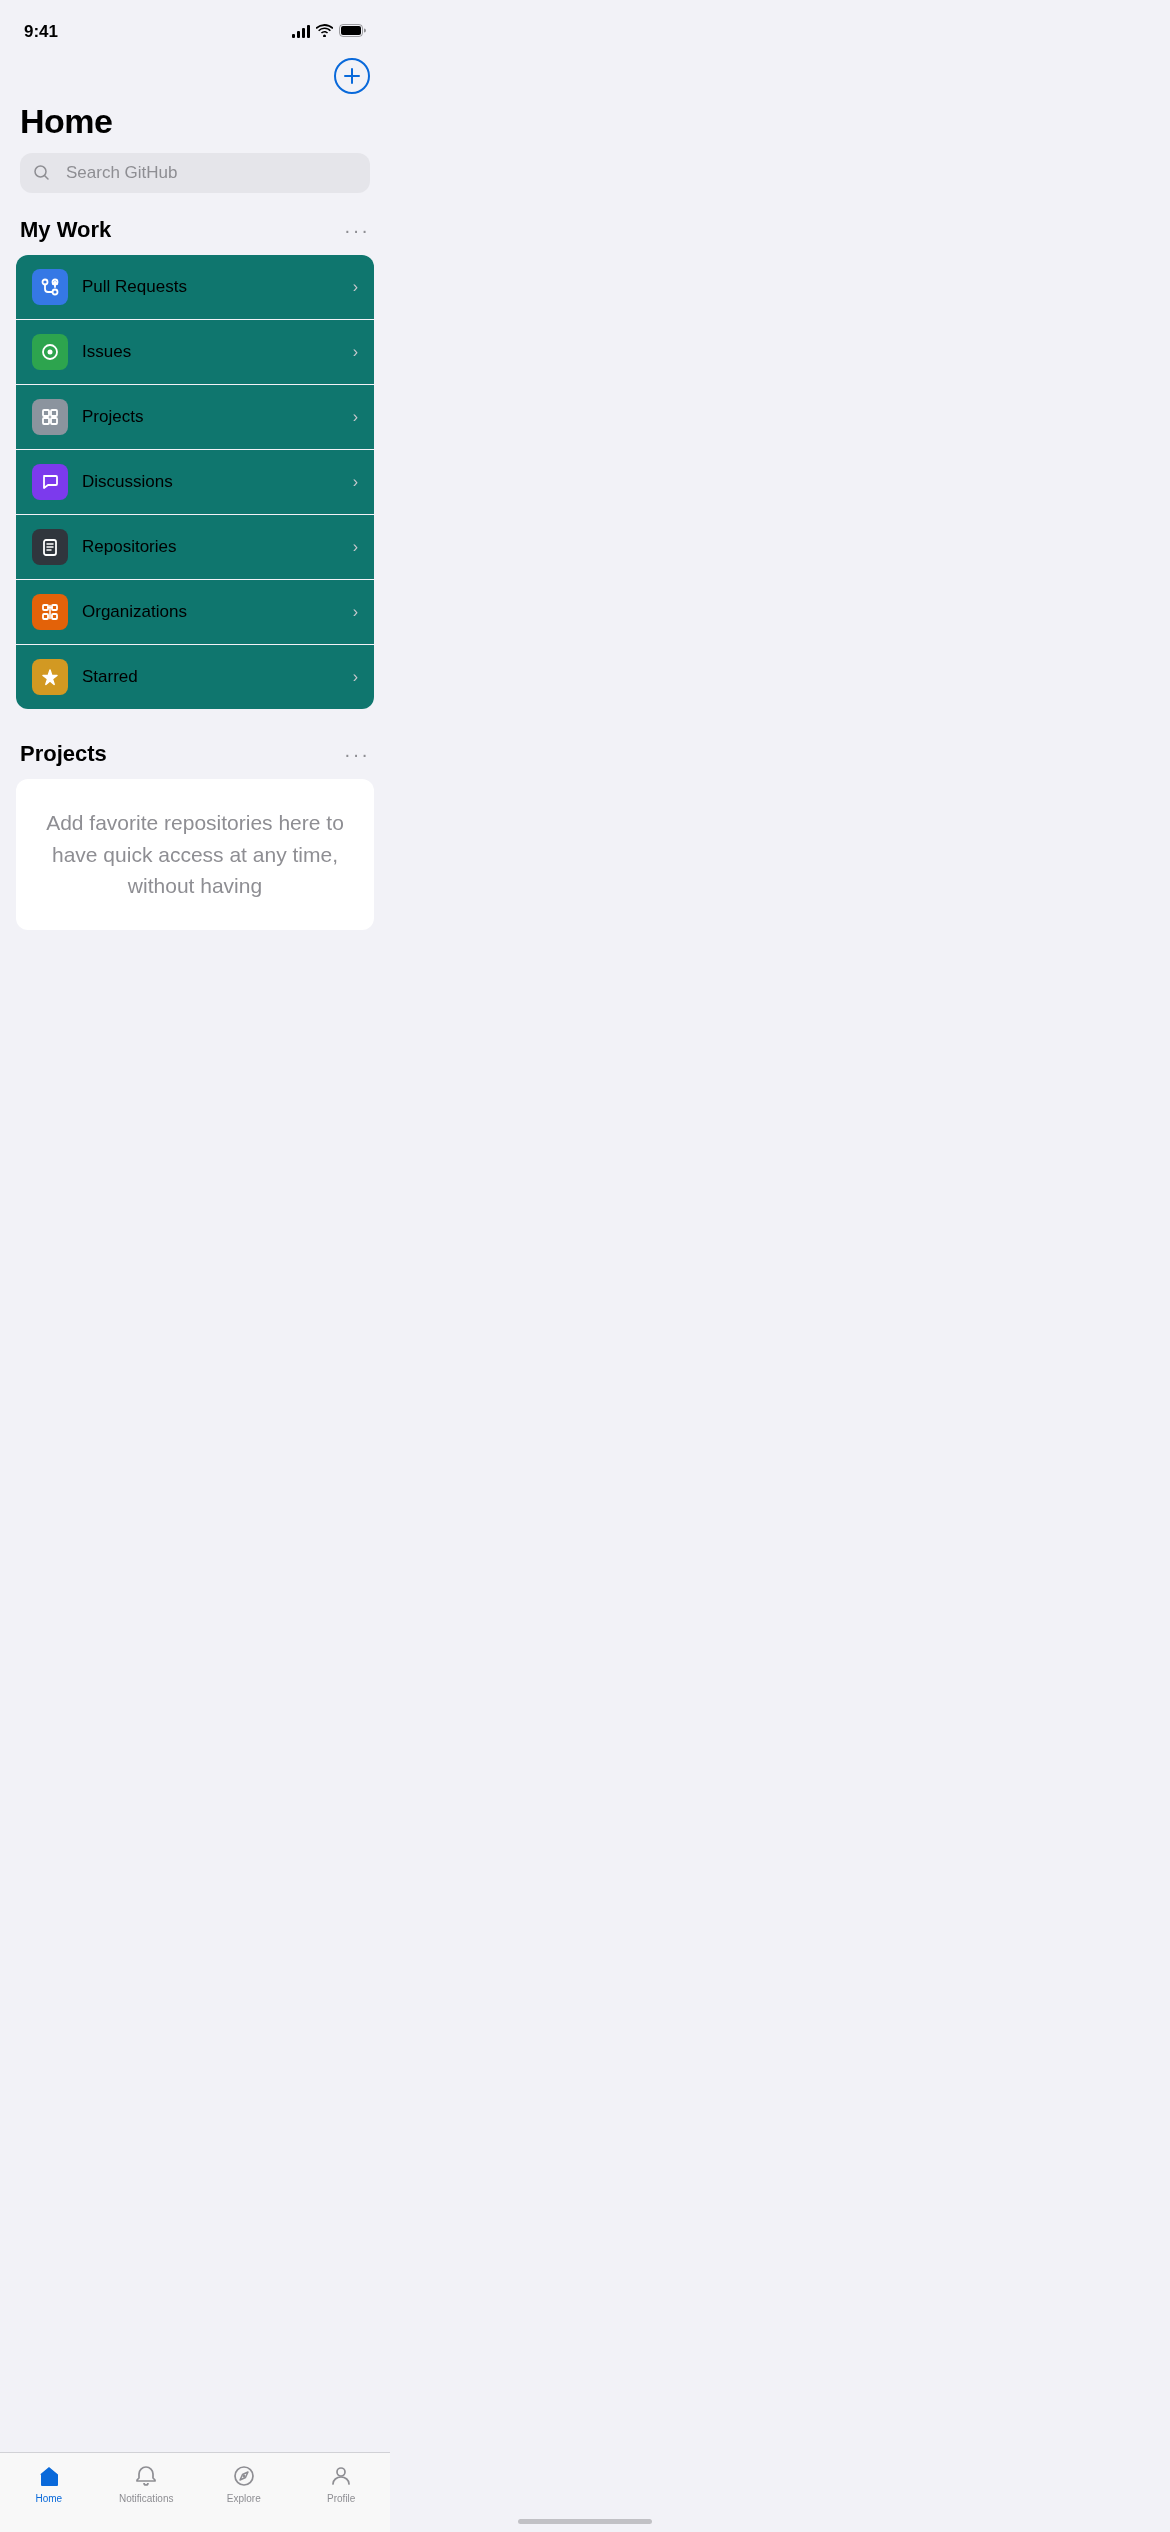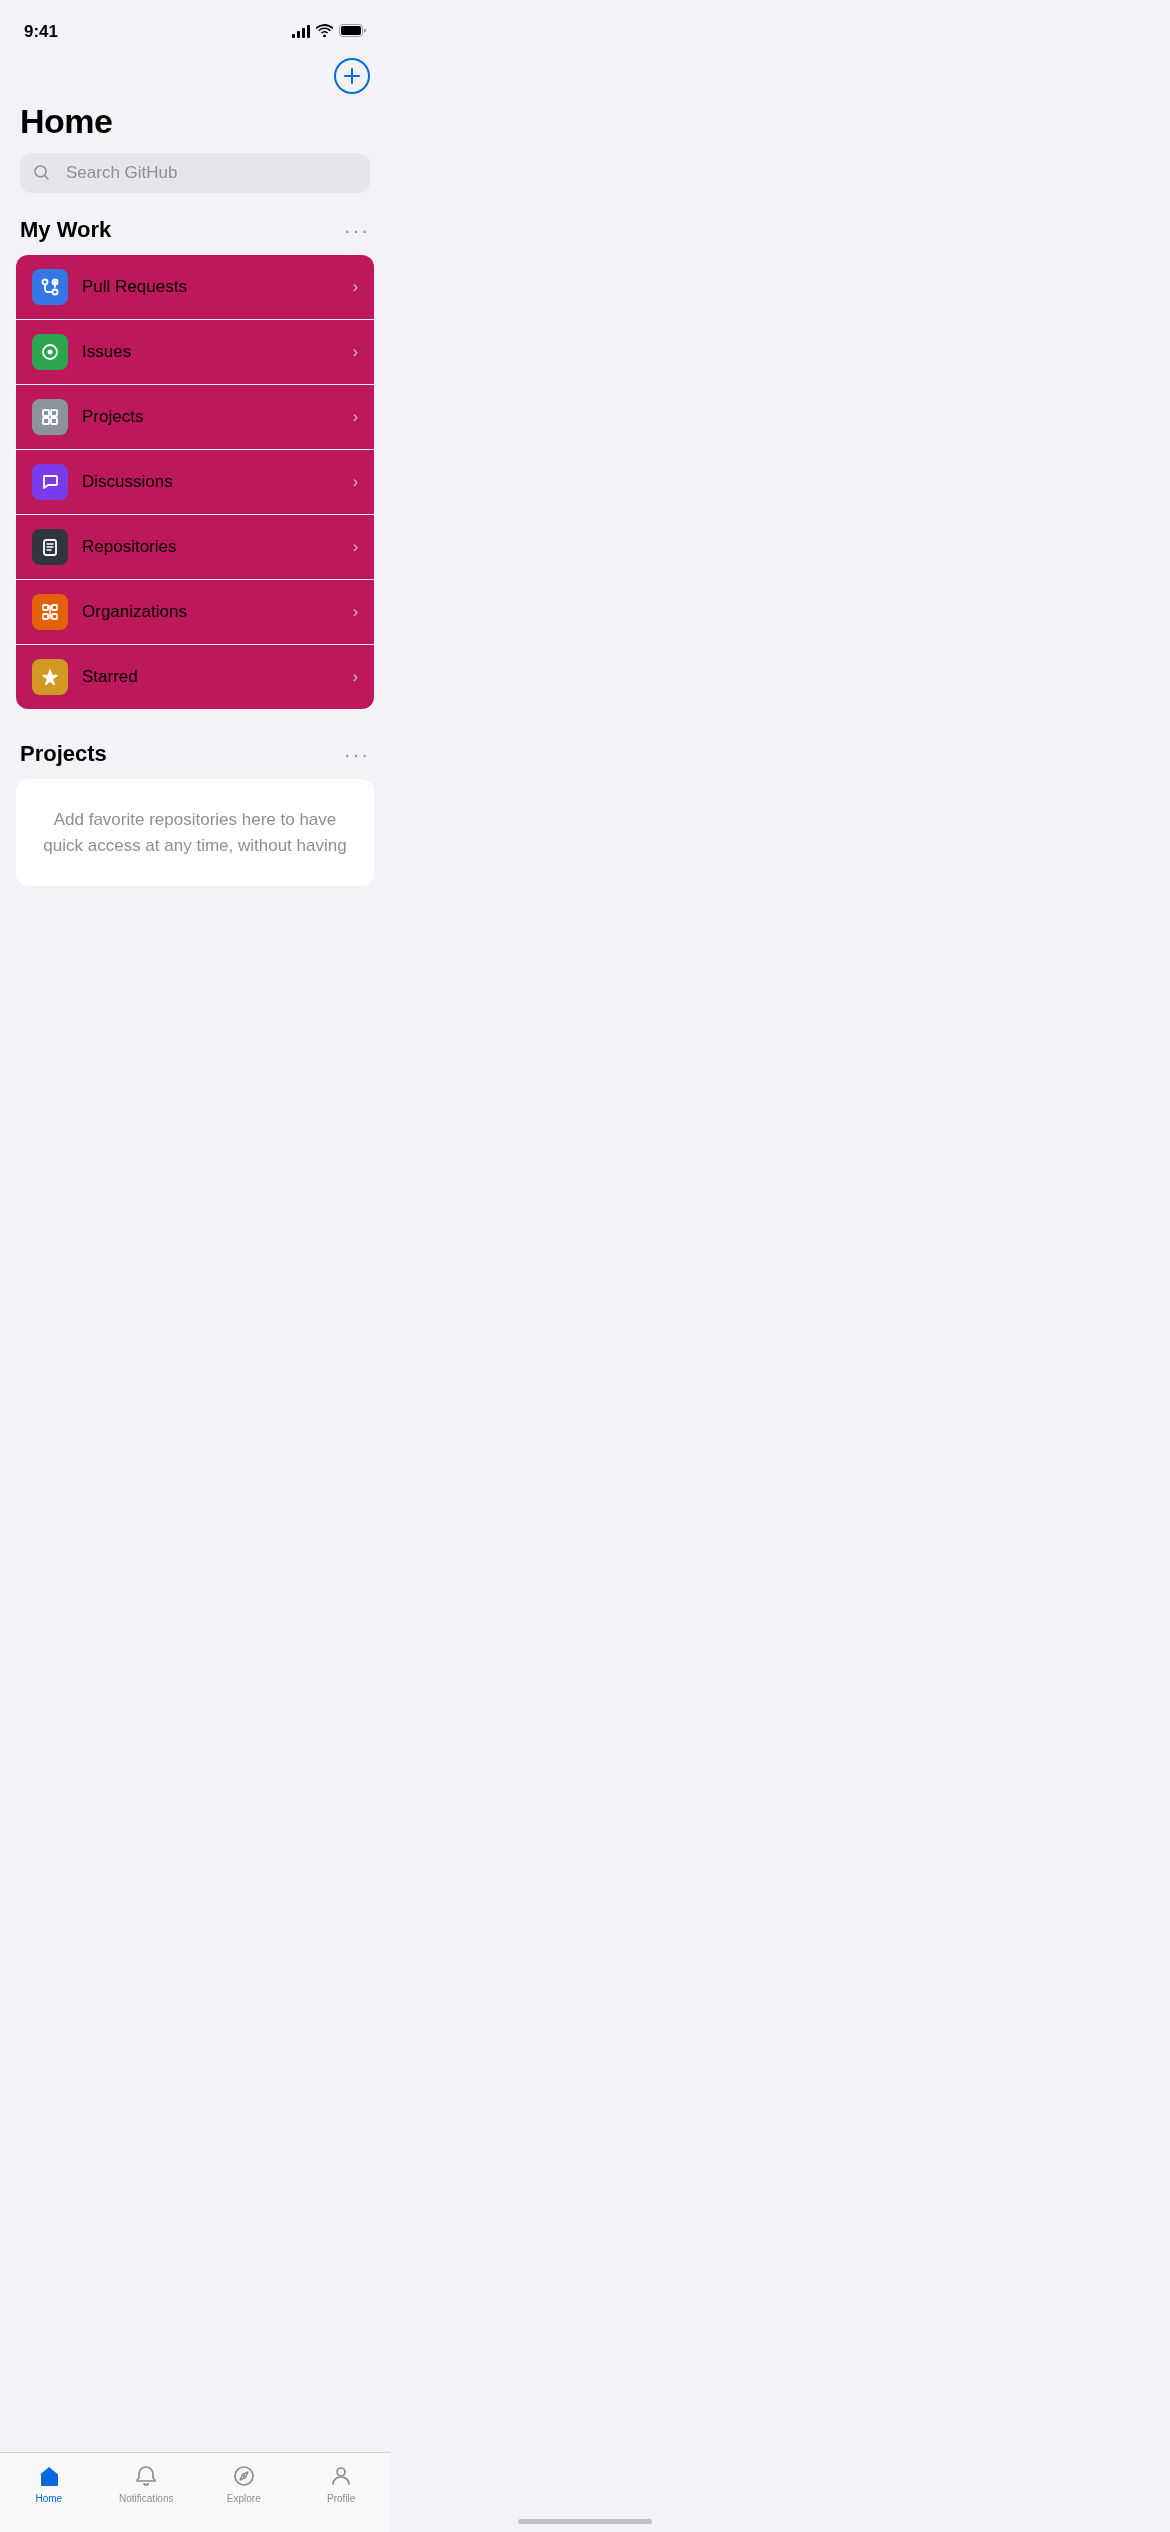--- a/index.html
+++ b/index.html
@@ -128,21 +128,21 @@
       margin: 0 16px;
       overflow: hidden;
     }
 
     .list-item {
       display: flex;
       align-items: center;
       padding: 14px 16px;
       border-bottom: 1px solid #f2f2f7;
       cursor: pointer;
-      background: #be185d;
+      background: #0f766e;
     }
 
     .list-item:last-child {
       border-bottom: none;
     }
 
     .item-icon {
       width: 36px;
       height: 36px;
       border-radius: 8px;
@@ -170,21 +170,21 @@
       font-weight: 500;
     }
 
     
     .favorites-empty {
       background: #fff;
       border-radius: 12px;
       margin: 0 16px;
       padding: 28px 24px;
       text-align: center;
-      font-size: 17px;
+      font-size: 21px;
       color: #8e8e93;
       line-height: 1.5;
     }
 
     
     .tab-bar {
       position: fixed;
       bottom: 0;
       left: 0;
       width: 390px;

